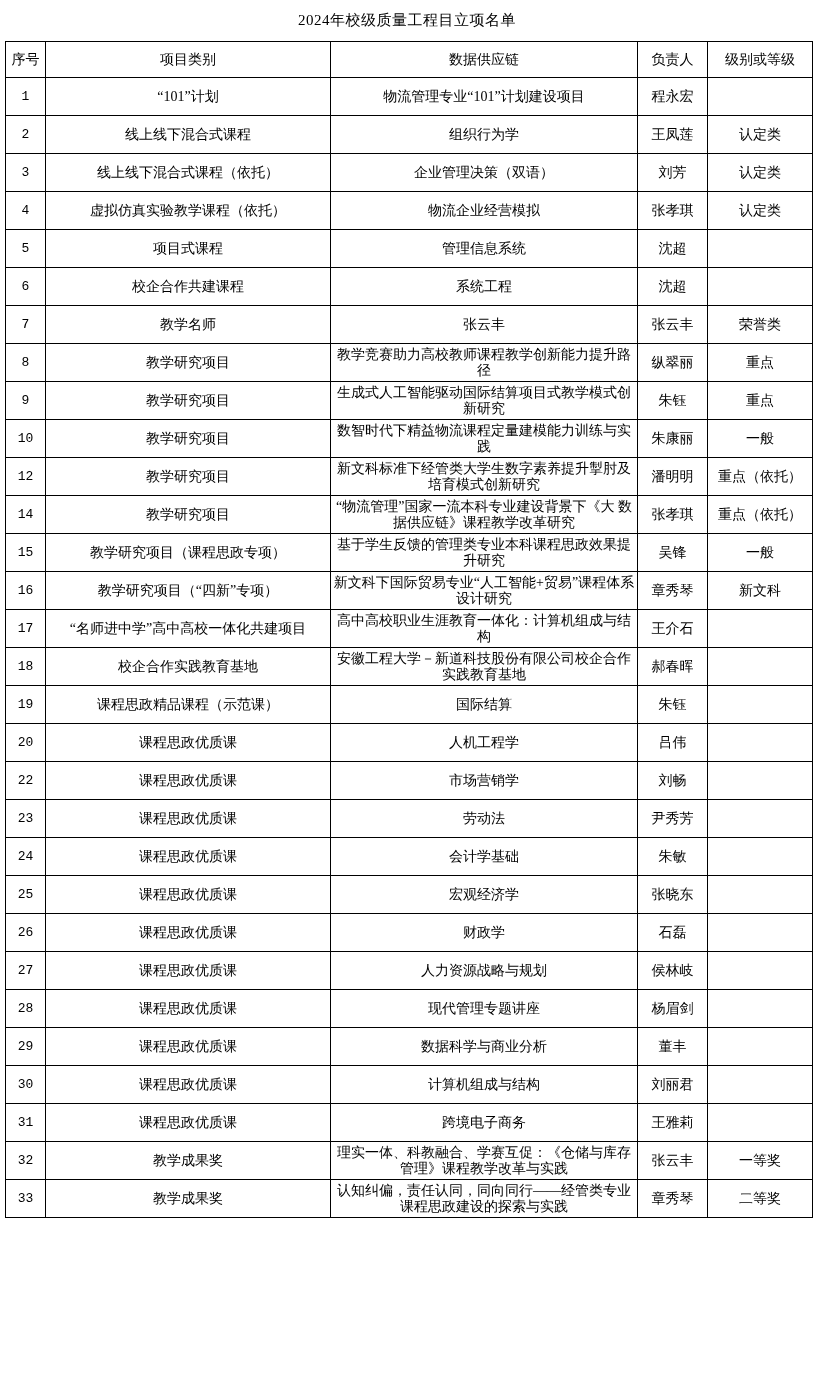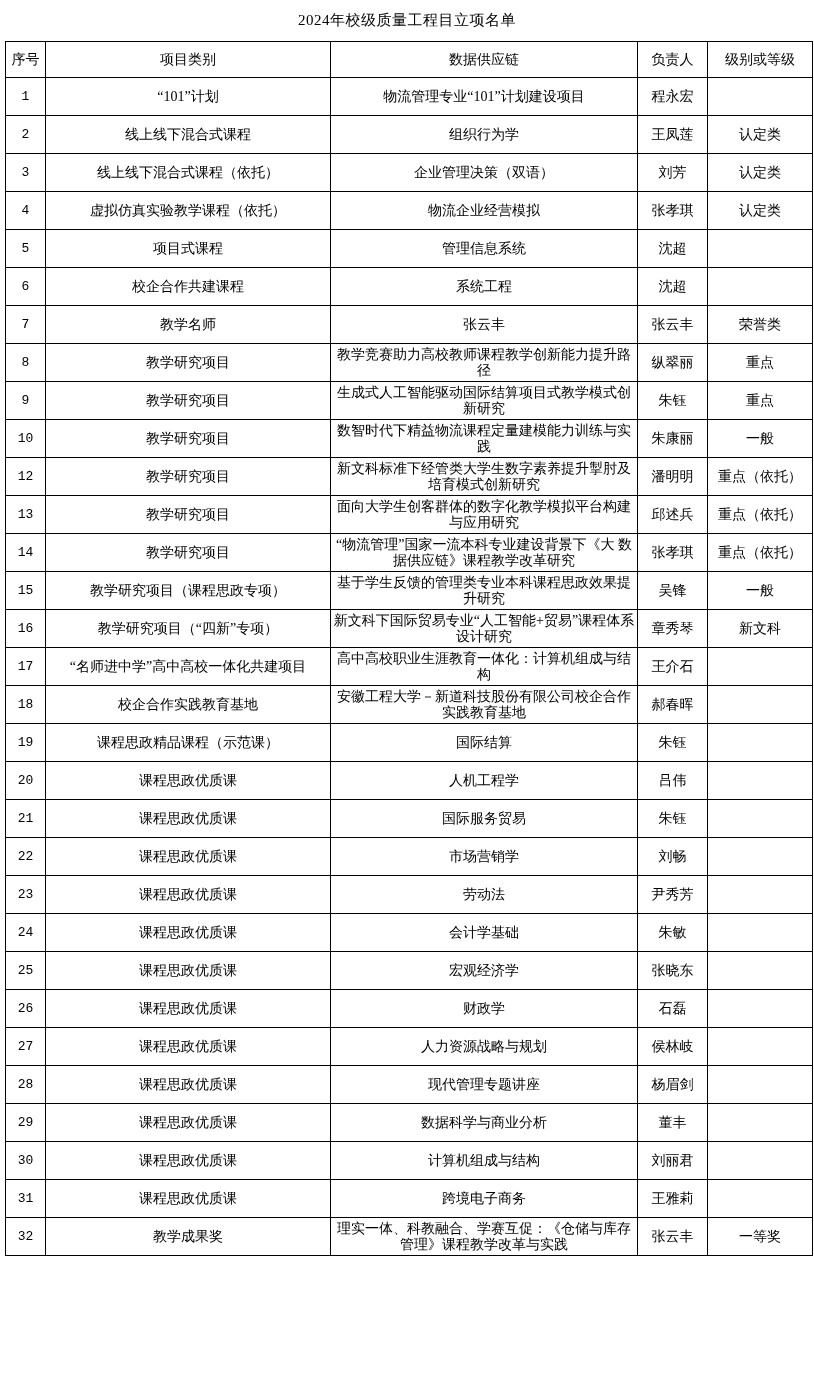--- a/index.html
+++ b/index.html
@@ -132,27 +132,20 @@
         <td class="c4">一般</td>
       </tr>
       <tr>
         <td class="c0">12</td>
         <td class="c1">教学研究项目</td>
         <td class="c2">新文科标准下经管类大学生数字素养提升掣肘及培育模式创新研究</td>
         <td class="c3">潘明明</td>
         <td class="c4">重点（依托）</td>
       </tr>
       <tr>
-        <td class="c0">13</td>
-        <td class="c1">教学研究项目</td>
-        <td class="c2">面向大学生创客群体的数字化教学模拟平台构建与应用研究</td>
-        <td class="c3">邱述兵</td>
-        <td class="c4">重点（依托）</td>
-      </tr>
-      <tr>
         <td class="c0">14</td>
         <td class="c1">教学研究项目</td>
         <td class="c2">“物流管理”国家一流本科专业建设背景下《大 数据供应链》课程教学改革研究</td>
         <td class="c3">张孝琪</td>
         <td class="c4">重点（依托）</td>
       </tr>
       <tr>
         <td class="c0">15</td>
         <td class="c1">教学研究项目（课程思政专项）</td>
         <td class="c2">基于学生反馈的管理类专业本科课程思政效果提升研究</td>
@@ -188,27 +181,20 @@
         <td class="c4"></td>
       </tr>
       <tr>
         <td class="c0">20</td>
         <td class="c1">课程思政优质课</td>
         <td class="c2">人机工程学</td>
         <td class="c3">吕伟</td>
         <td class="c4"></td>
       </tr>
       <tr>
-        <td class="c0">21</td>
-        <td class="c1">课程思政优质课</td>
-        <td class="c2">国际服务贸易</td>
-        <td class="c3">朱钰</td>
-        <td class="c4"></td>
-      </tr>
-      <tr>
         <td class="c0">22</td>
         <td class="c1">课程思政优质课</td>
         <td class="c2">市场营销学</td>
         <td class="c3">刘畅</td>
         <td class="c4"></td>
       </tr>
       <tr>
         <td class="c0">23</td>
         <td class="c1">课程思政优质课</td>
         <td class="c2">劳动法</td>
@@ -271,14 +257,21 @@
         <td class="c3">王雅莉</td>
         <td class="c4"></td>
       </tr>
       <tr>
         <td class="c0">32</td>
         <td class="c1">教学成果奖</td>
         <td class="c2">理实一体、科教融合、学赛互促：《仓储与库存管理》课程教学改革与实践</td>
         <td class="c3">张云丰</td>
         <td class="c4">一等奖</td>
       </tr>
+      <tr>
+        <td class="c0">33</td>
+        <td class="c1">教学成果奖</td>
+        <td class="c2">认知纠偏，责任认同，同向同行——经管类专业课程思政建设的探索与实践</td>
+        <td class="c3">章秀琴</td>
+        <td class="c4">二等奖</td>
+      </tr>
     </tbody>
 </table>
 
 </body></html>

